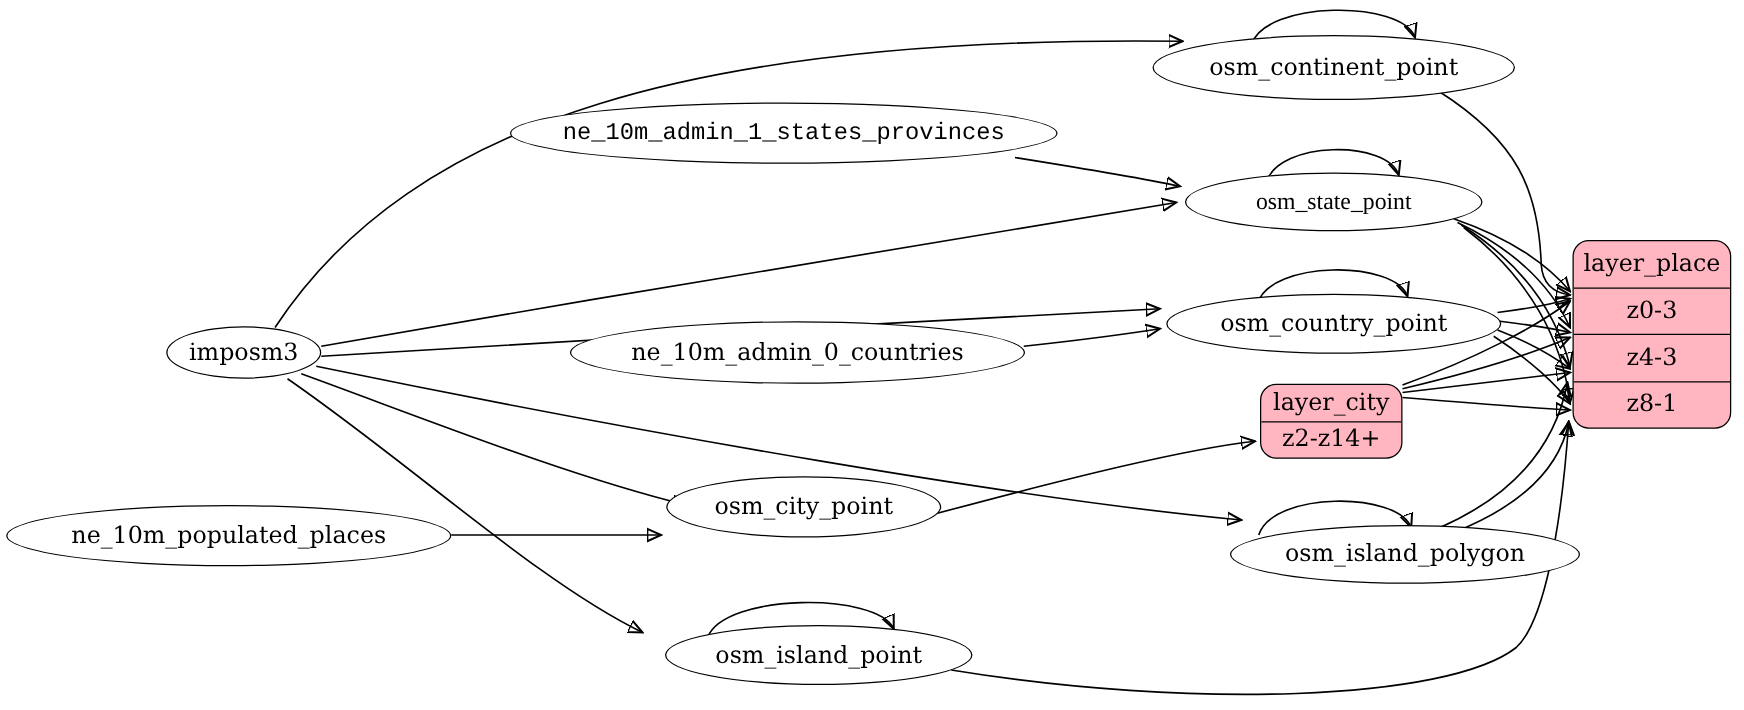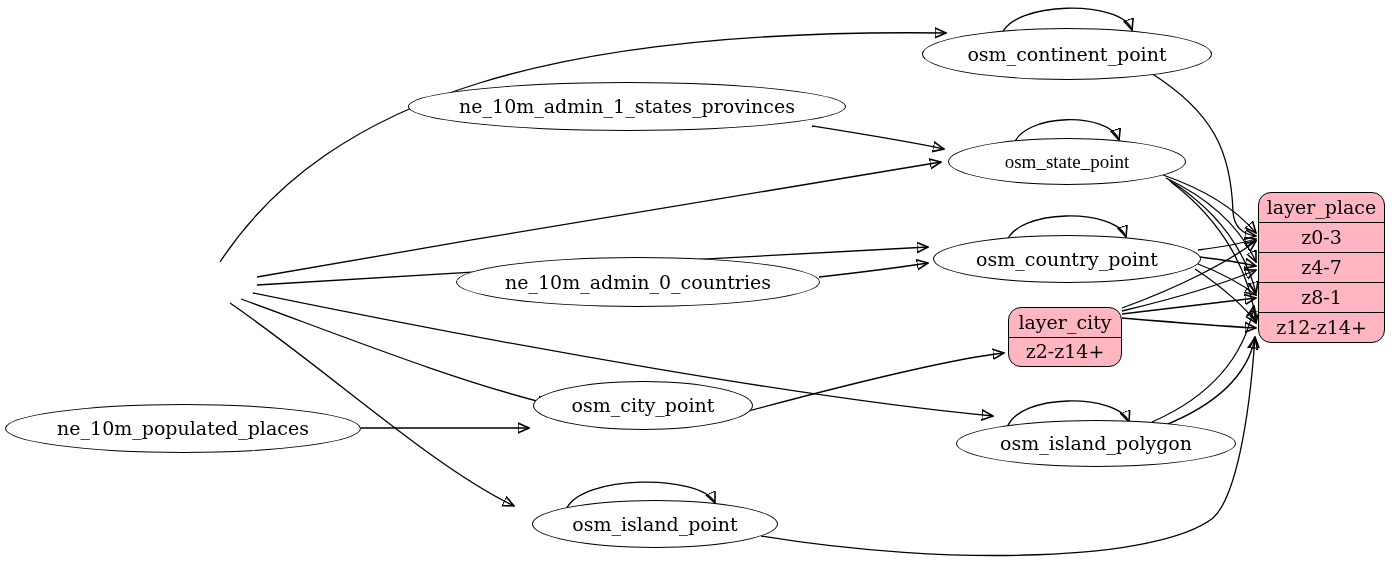--- a/index.html
+++ b/index.html
@@ -85,54 +85,56 @@
     <path d="M 1195,269 C 1224,288 1247,309 1256,323" marker-end="url(#arrow)"></path>
     <path d="M 1122,308 C 1180,287 1228,262 1256,241" marker-end="url(#arrow)"></path>
     <path d="M 1122,311 C 1185,296 1230,281 1256,270" marker-end="url(#arrow)"></path>
     <path d="M 1122,314 C 1190,306 1233,301 1256,298" marker-end="url(#arrow)"></path>
     <path d="M 1122,318 C 1170,322 1218,326 1256,328" marker-end="url(#arrow)"></path>
     <path d="M 1152,422 C 1209,397 1244,358 1254,306" marker-end="url(#arrow)"></path>
     <path d="M 1163,426 C 1221,403 1248,372 1255,338" marker-end="url(#arrow)"></path>
     <path d="M 761,536 C 950,567 1158,561 1213,518 C 1235,498 1249,424 1255,337" marker-end="url(#arrow)"></path>
   </svg>
 
-  <div class="ellipse" style="left:408px;top:82px;width:438px;height:49px;">
+  <div class="ellipse" style="left:133px;top:261px;width:124px;height:42px;">
+    <span>imposm3</span>
+  </div>
+  <div class="ellipse" style="left:408px;top:82px;width:438px;height:49px;font-family:Liberation Mono, monospace;">
     <span>ne_10m_admin_1_states_provinces</span>
   </div>
   <div class="ellipse" style="left:456px;top:257px;width:364px;height:50px;">
     <span>ne_10m_admin_0_countries</span>
   </div>
   <div class="ellipse" style="left:5px;top:404px;width:356px;height:49px;">
     <span>ne_10m_populated_places</span>
   </div>
   <div class="ellipse" style="left:922px;top:28px;width:290px;height:52px;">
     <span>osm_continent_point</span>
   </div>
   <div class="ellipse" style="left:948px;top:138px;width:238px;height:47px;font-family:Liberation Serif, serif;">
     <span>osm_state_point</span>
   </div>
   <div class="ellipse" style="left:933px;top:235px;width:268px;height:48px;">
     <span>osm_country_point</span>
   </div>
   <div class="ellipse" style="left:533px;top:381px;width:220px;height:49px;">
     <span>osm_city_point</span>
   </div>
-  <div class="ellipse" style="left:956px;top:420px;width:280px;height:47px;">
+  <div class="ellipse" style="left:984px;top:420px;width:280px;height:47px;">
     <span>osm_island_polygon</span>
   </div>
   <div class="ellipse" style="left:532px;top:500px;width:246px;height:48px;">
     <span>osm_island_point</span>
   </div>
 
   <div class="record" style="left:1258px;top:192px;width:127px;height:151px;">
     <div class="row">layer_place</div>
     <div class="row">z0-3</div>
-    <div class="row">z4-7</div>
+    <div class="row">z4-3</div>
     <div class="row">z8-1</div>
-    <div class="row">z12-z14+</div>
   </div>
 
   <div class="record" style="left:1008px;top:307px;width:114px;height:60px;">
     <div class="row">layer_city</div>
     <div class="row">z2-z14+</div>
   </div>
 
 </div>
 
 </body></html>

